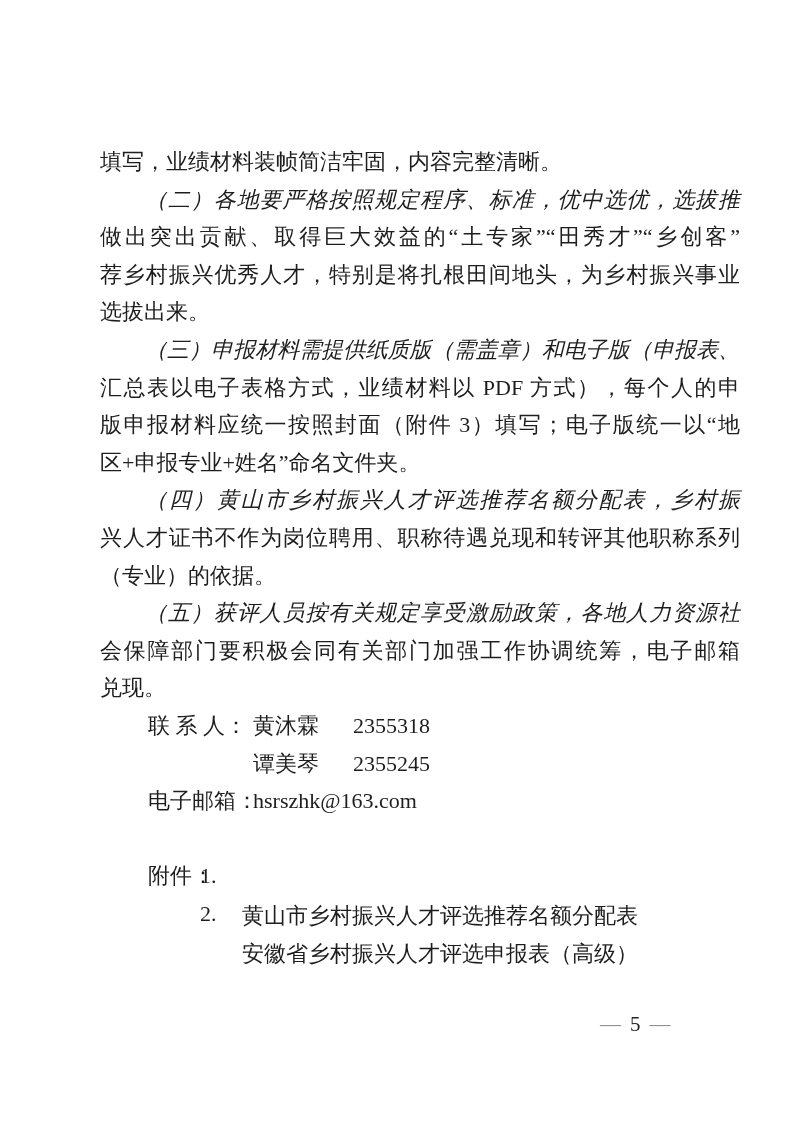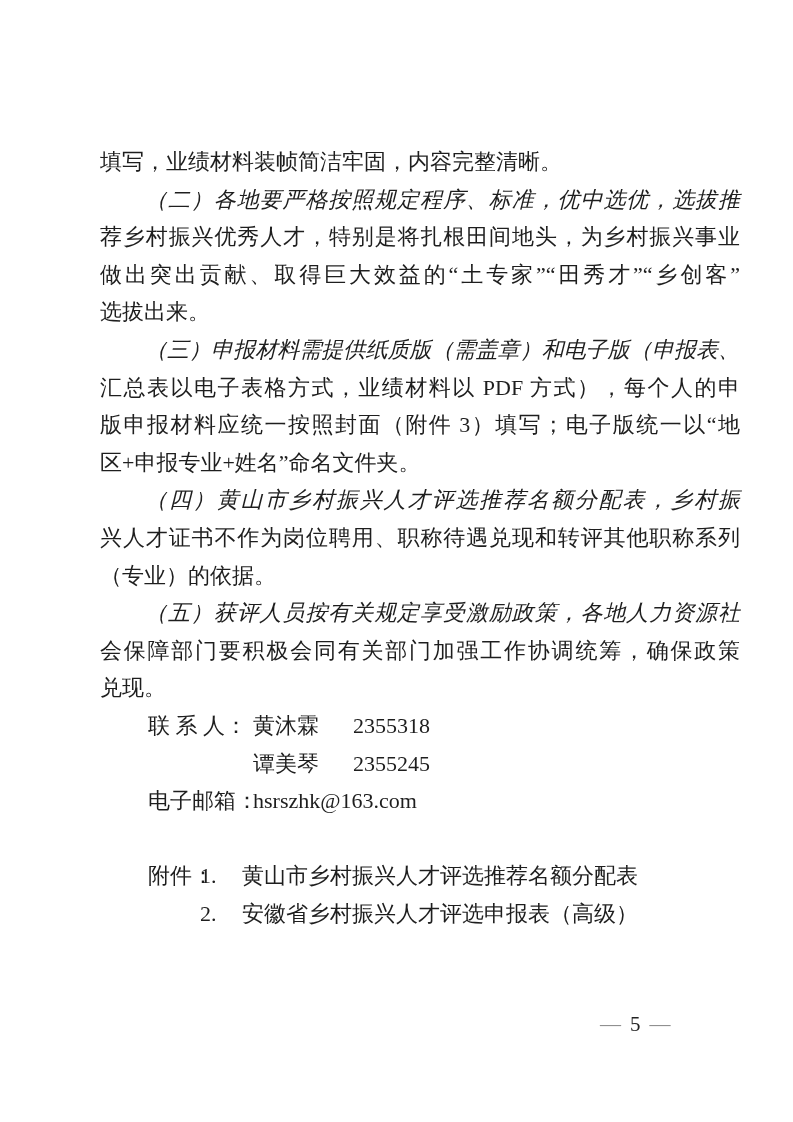--- a/index.html
+++ b/index.html
@@ -41,21 +41,21 @@
     text-indent: 45px;
     font-style: italic;
   }
   .pos {
     position: absolute;
     top: 0;
     white-space: nowrap;
   }
   .at-48  { left: 48px;  }
   .at-100 { left: 100px; }
-  .at-142 { left: 142px; }
+  .at-142 { left: 142px; margin-top: 40px; }
   .at-153 { left: 153px; }
   .at-253 { left: 253px; }
   .spacer { height: 37.6px; }
   .footer {
     position: absolute;
     left: 600px;
     top: 1010px;
     height: 28px;
     line-height: 28px;
     font-size: 21px;
@@ -71,32 +71,32 @@
   }
 </style>
 </head>
 <body>
 
 <div class="page">
   <div class="content">
 
     <div class="line left">填写，业绩材料装帧简洁牢固，内容完整清晰。</div>
     <div class="line just indent">（二）各地要严格按照规定程序、标准，优中选优，选拔推</div>
+    <div class="line just">做出突出贡献、取得巨大效益的“土专家”“田秀才”“乡创客”</div>
     <div class="line just">荐乡村振兴优秀人才，特别是将扎根田间地头，为乡村振兴事业</div>
-    <div class="line just">做出突出贡献、取得巨大效益的“土专家”“田秀才”“乡创客”</div>
     <div class="line left">选拔出来。</div>
     <div class="line just indent">（三）申报材料需提供纸质版（需盖章）和电子版（申报表、</div>
     <div class="line just">汇总表以电子表格方式，业绩材料以 PDF 方式），每个人的申</div>
     <div class="line just">版申报材料应统一按照封面（附件 3）填写；电子版统一以“地</div>
     <div class="line left">区+申报专业+姓名”命名文件夹。</div>
     <div class="line just indent">（四）黄山市乡村振兴人才评选推荐名额分配表，乡村振</div>
     <div class="line just">兴人才证书不作为岗位聘用、职称待遇兑现和转评其他职称系列</div>
     <div class="line left">（专业）的依据。</div>
     <div class="line just indent">（五）获评人员按有关规定享受激励政策，各地人力资源社</div>
-    <div class="line just">会保障部门要积极会同有关部门加强工作协调统筹，确保政策</div>
+    <div class="line just">会保障部门要积极会同有关部门加强工作协调统筹，电子邮箱</div>
     <div class="line left">兑现。</div>
 
     <div class="line">
       <span class="pos at-48">联 系 人：</span>
       <span class="pos at-153">黄沐霖</span>
       <span class="pos at-253">2355318</span>
     </div>
     <div class="line">
       <span class="pos at-153">谭美琴</span>
       <span class="pos at-253">2355245</span>

